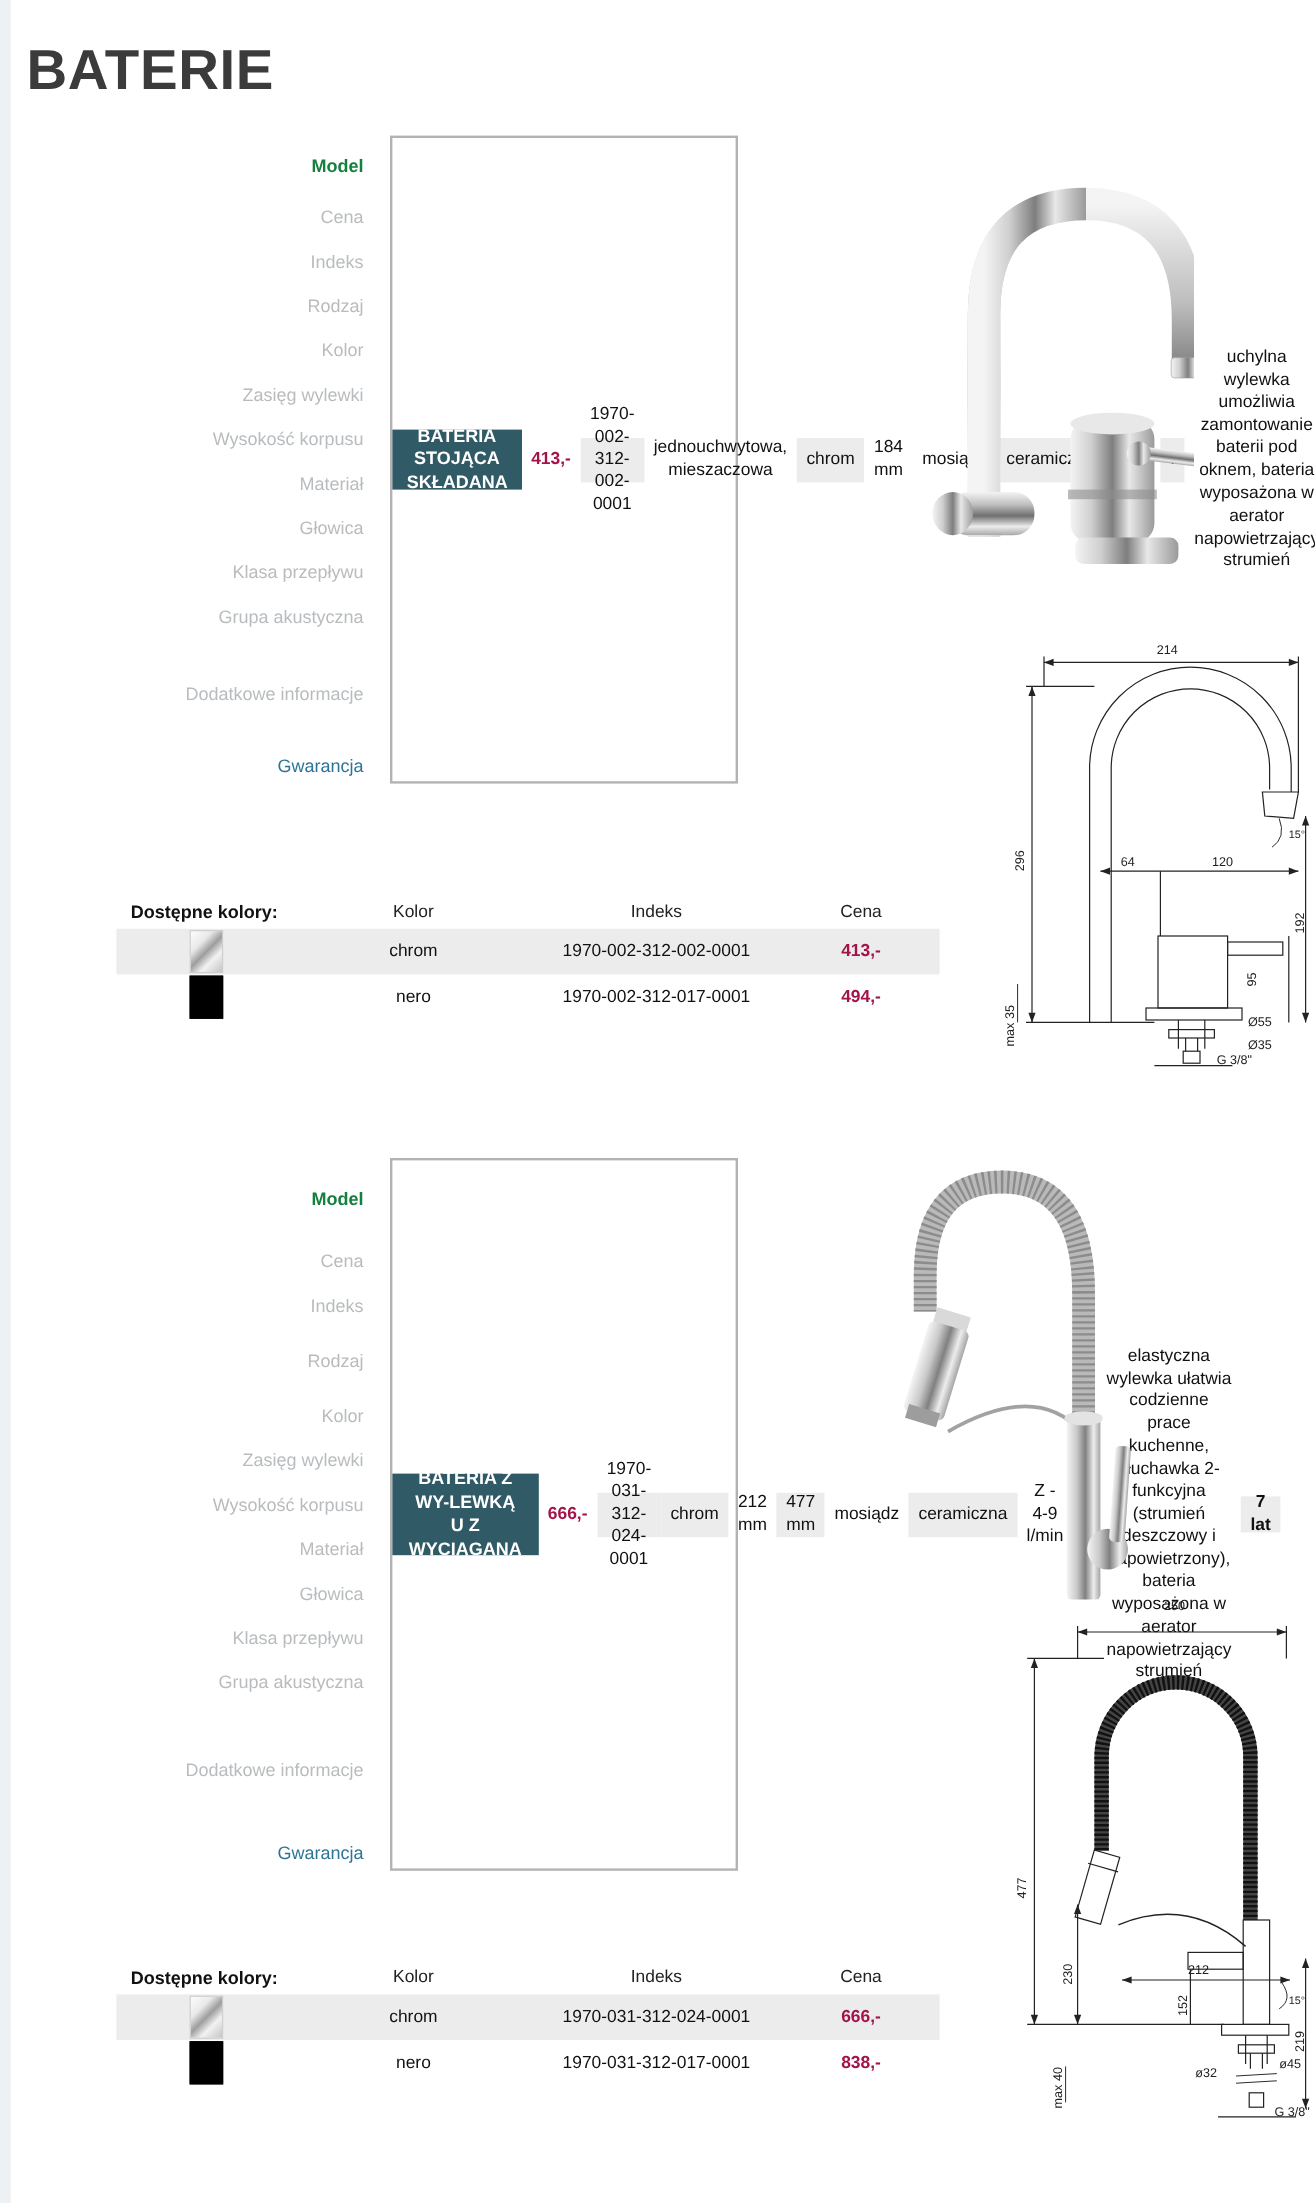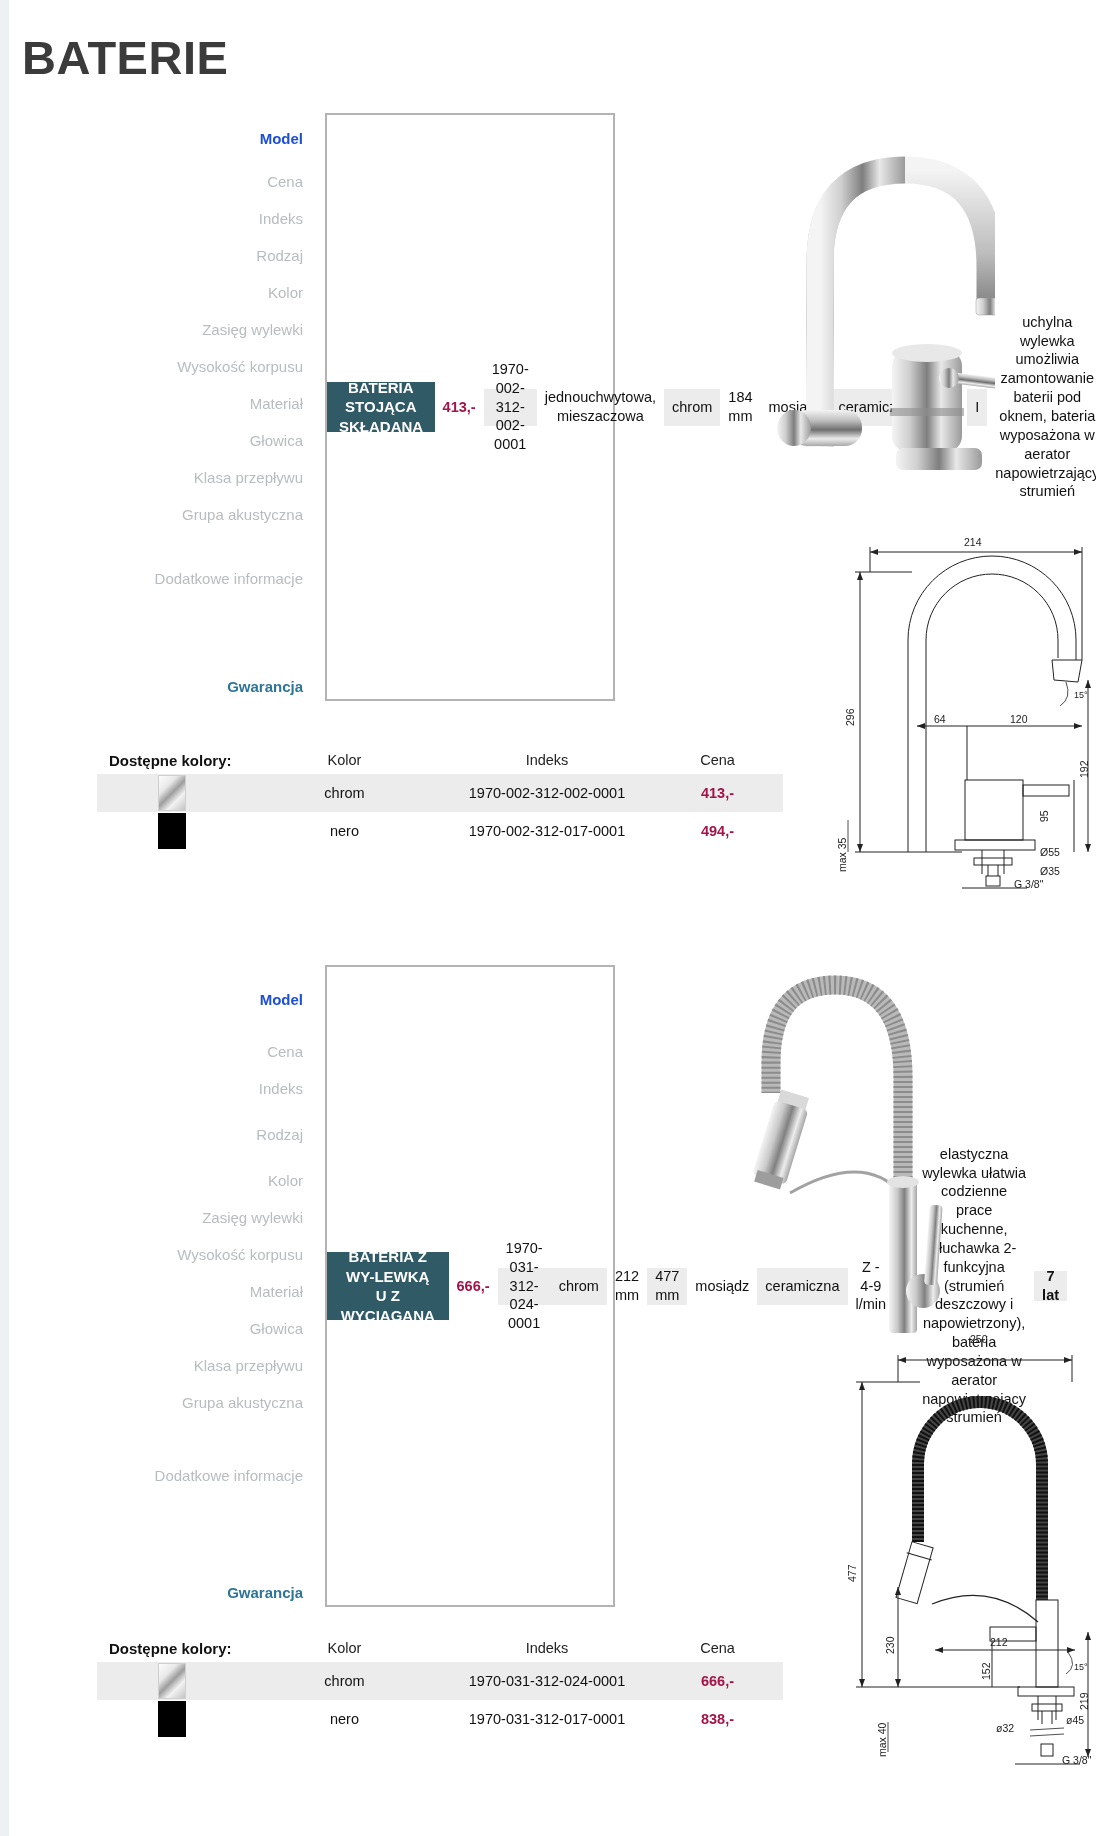--- a/index.html
+++ b/index.html
@@ -9,22 +9,22 @@
   }
   .left-stripe{position:absolute;left:0;top:0;width:9px;height:1836px;background:#eef1f4;}
   .page-title{
     position:absolute;left:22px;top:30px;margin:0;font-size:47px;font-weight:800;
     color:#3b3b3b;letter-spacing:.5px;
   }
   
   .spec{position:absolute;display:flex;}
   .spec-l{width:307px;box-sizing:border-box;padding-right:22px;display:flex;flex-direction:column;}
   .sl{display:flex;align-items:center;justify-content:flex-end;font-size:15px;color:#b9bcbe;text-align:right;}
-  .sl.model{color:#1d4ed8;font-weight:700;}
-  .sl.gwar{color:#2d7596;font-weight:700;margin-top:48px;}
+  .sl.model{color:#15803d;font-weight:700;}
+  .sl.gwar{color:#2d7596;font-weight:400;}
   .spec-v{width:290px;box-sizing:border-box;border:2px solid #b3b3b3;background:#fff;display:flex;flex-direction:row;align-items:center;}
   .sv{display:flex;align-items:center;justify-content:center;text-align:center;font-size:14.5px;color:#111;box-sizing:border-box;padding:0 8px;line-height:1.3;}
   .sv.head{background:#305a66;color:#ffffff;font-weight:700;font-size:15px;line-height:1.3;padding:0 12px;}
   .sv.alt{background:#ececec;}
   .sv.price{color:#a31349;font-weight:700;}
   .sv.gwar{background:#ececec;font-weight:700;}
   
   .ctable{position:absolute;width:686px;font-size:14.5px;}
   .crow{display:grid;grid-template-columns:150px 195px 210px 131px;align-items:center;}
   .crow.head{height:28px;}

